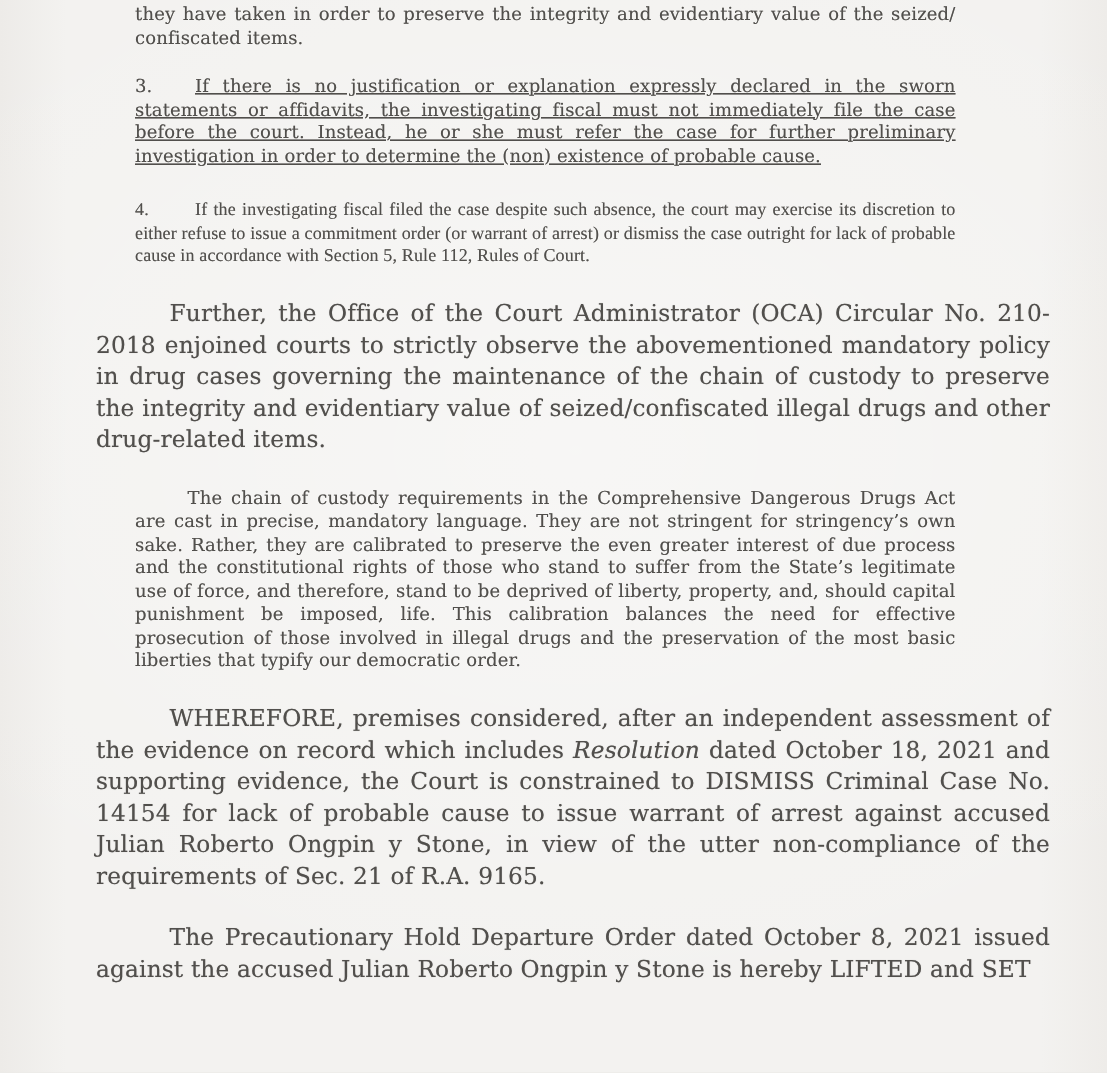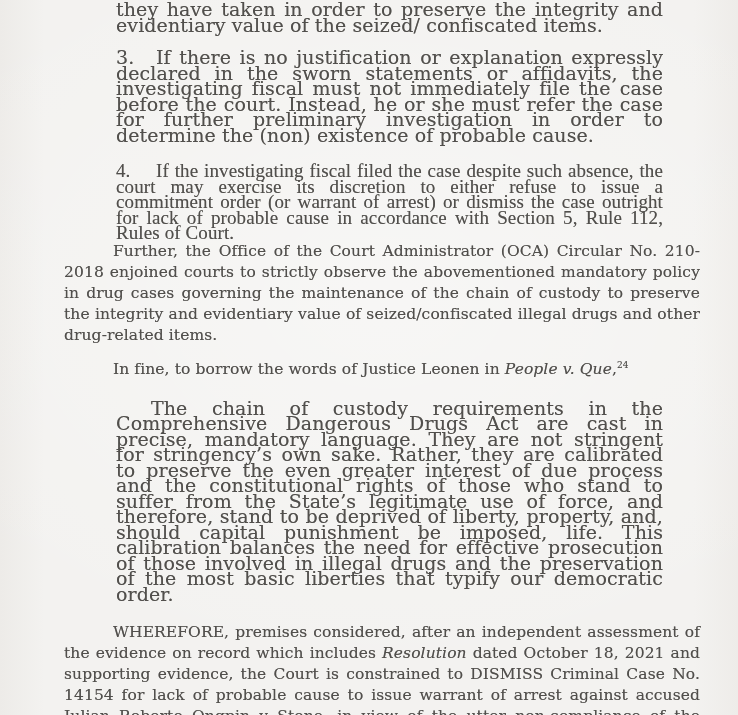--- a/index.html
+++ b/index.html
@@ -28,38 +28,38 @@
   .para {
     font-size: 15.5px;
     line-height: 21px;
     text-align: justify;
     text-indent: 49px;
     letter-spacing: 0.1px;
     text-shadow: 0 0 0.45px rgba(81,79,76,0.55);
     margin: 0;
   }
   .quote {
-    margin-left: 52px;
+    margin-left: 26px;
     width: 547px;
-    font-size: 19px;
+    font-size: 12px;
     line-height: 15.5px;
     text-align: justify;
     letter-spacing: 0.1px;
     text-shadow: 0 0 0.4px rgba(81,79,76,0.5);
   }
   .quote.cont { text-indent: 0; }
   .quote.body-indent { text-indent: 35px; }
   .qnum {
     display: inline-block;
     width: 40px;
     text-indent: 0;
   }
-  .m-item3 { margin-top: 17px; }
+  .m-item3 { margin-top: 17px; text-decoration: underline; }
   .m-item4 { margin-top: 20px; font-family: Liberation Serif, serif; }
-  .m-further { }
+  .m-further { margin-top: 20px; }
   .m-infine { margin-top: 13px; text-align: left; }
   .m-chain { margin-top: 21px; }
   .m-wherefore { margin-top: 20px; }
   .m-phdo { margin-top: 20px; }
   .b { font-weight: normal; }
   .i { font-style: italic; }
   .sup {
     vertical-align: super;
     font-size: 9px;
     line-height: 0;
@@ -80,23 +80,20 @@
     </div>
 
     <div class="quote m-item4">
       <span class="qnum">4.</span><span>If the investigating fiscal filed the case despite such absence, the court may exercise its discretion to either refuse to issue a commitment order (or warrant of arrest) or dismiss the case outright for lack of probable cause in accordance with Section 5, Rule 112, Rules of Court.</span>
     </div>
 
     <p class="para m-further">
       <span>Further, the Office of the Court Administrator (OCA) Circular No. 210-2018 enjoined courts to strictly observe the abovementioned mandatory policy in drug cases governing the maintenance of the chain of custody to preserve the integrity and evidentiary value of seized/confiscated illegal drugs and other drug-related items.</span>
     </p>
 
-    <p class="para m-infine">
-      <span>In fine, to borrow the words of Justice Leonen in </span><span class="i">People v. Que</span><span>,</span><span class="sup">24</span>
-    </p>
 
     <div class="quote body-indent m-chain">
       <span>The chain of custody requirements in the Comprehensive Dangerous Drugs Act are cast in precise, mandatory language. They are not stringent for stringency’s own sake. Rather, they are calibrated to preserve the even greater interest of due process and the constitutional rights of those who stand to suffer from the State’s legitimate use of force, and therefore, stand to be deprived of liberty, property, and, should capital punishment be imposed, life. This calibration balances the need for effective prosecution of those involved in illegal drugs and the preservation of the most basic liberties that typify our democratic order.</span>
     </div>
 
     <p class="para m-wherefore">
       <span class="b">WHEREFORE</span><span>, premises considered, after an independent assessment of the evidence on record which includes </span><span class="i">Resolution</span><span> dated October 18, 2021 and supporting evidence, the Court is constrained to </span><span class="b">DISMISS</span><span> Criminal Case No. 14154 for lack of probable cause to issue warrant of arrest against accused Julian Roberto Ongpin y Stone, in view of the utter non-compliance of the requirements of Sec. 21 of R.A. 9165.</span>
     </p>
 
     <p class="para m-phdo">

